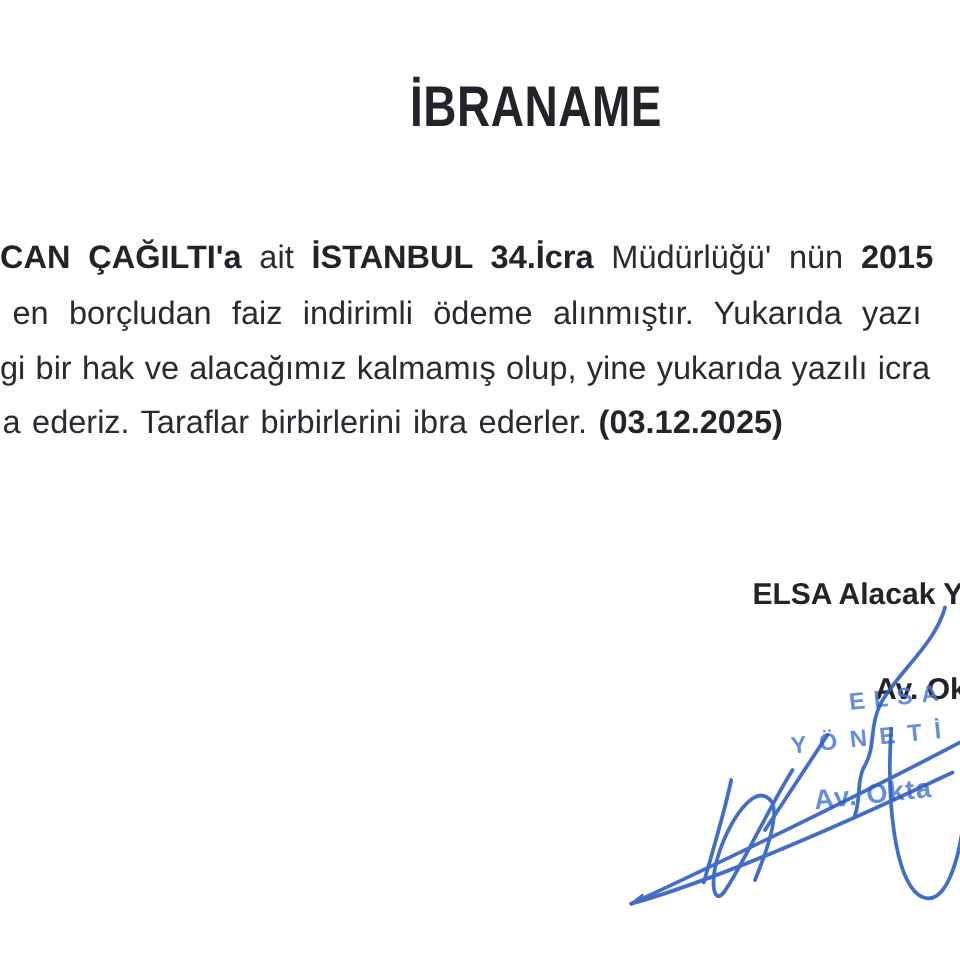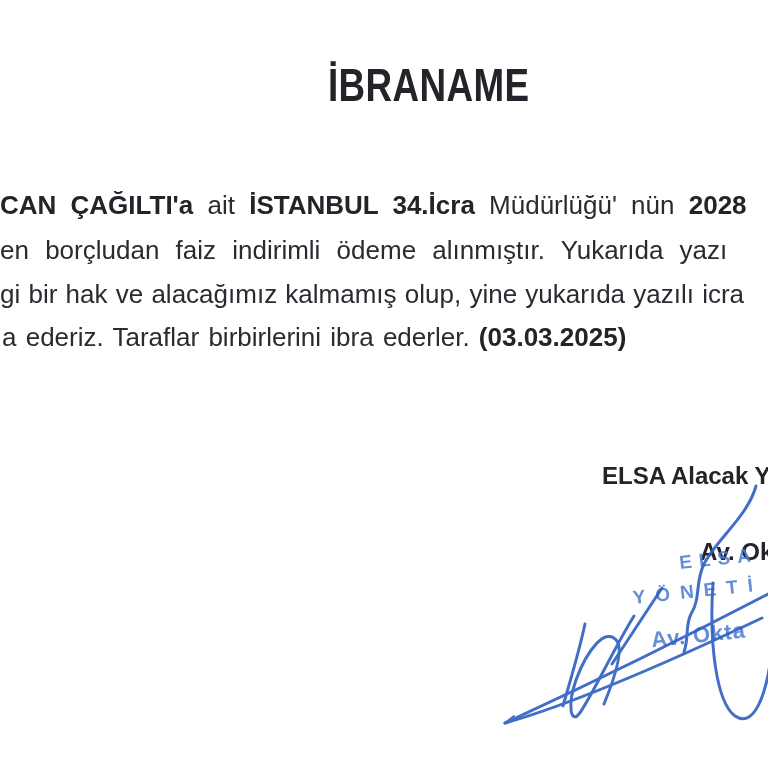--- a/index.html
+++ b/index.html
@@ -31,21 +31,21 @@
     color: #232329;
   }
   .body-line {
     position: absolute;
     white-space: nowrap;
     font-size: 26px;
     color: #2a2a31;
   }
   .body-line .b { font-weight: 700; color: #232329; text-align: center; }
   #line1 { left: 0px;  top: 190px; word-spacing: 7px; }
-  #line2 { left: 0px;  top: 235px; word-spacing: 9px; }
+  #line2 { left: 10px;  top: 235px; word-spacing: 9px; }
   #line3 { left: 0px;  top: 279px; word-spacing: 1px; }
   #line4 { left: 2px;  top: 322px; word-spacing: 2px; }
   .sig-line1 {
     position: absolute;
     left: 602px;
     top: 462px;
     font-size: 24px;
     font-weight: 700;
     white-space: nowrap;
     color: #232329;
@@ -100,29 +100,29 @@
   }
 </style>
 </head>
 <body>
 
 <div class="page">
 
   <div class="doc-title">İBRANAME</div>
 
   <div class="body-line" id="line1">
-    <span class="b">CAN ÇAĞILTI'a</span><span> ait </span><span class="b">İSTANBUL 34.İcra</span><span> Müdürlüğü' nün </span><span class="b">2028</span>
+    <span class="b">CAN ÇAĞILTI'a</span><span> ait </span><span class="b">İSTANBUL 34.İcra</span><span> Müdürlüğü' nün </span><span class="b">2015</span>
   </div>
 
   <div class="body-line" id="line2">en borçludan faiz indirimli ödeme alınmıştır. Yukarıda yazı</div>
 
   <div class="body-line" id="line3">gi bir hak ve alacağımız kalmamış olup, yine yukarıda yazılı icra</div>
 
   <div class="body-line" id="line4">
-    <span>a ederiz. Taraflar birbirlerini ibra ederler. </span><span class="b">(03.03.2025)</span>
+    <span>a ederiz. Taraflar birbirlerini ibra ederler. </span><span class="b">(03.12.2025)</span>
   </div>
 
   <div class="sig-line1">ELSA Alacak Y</div>
 
   <div class="sig-line2">Av. Ok</div>
 
   <div class="stamp">
     <div class="stamp-l1">ELSA</div>
     <div class="stamp-l2">YÖNETİ</div>
     <div class="stamp-l3">Av. Okta</div>

